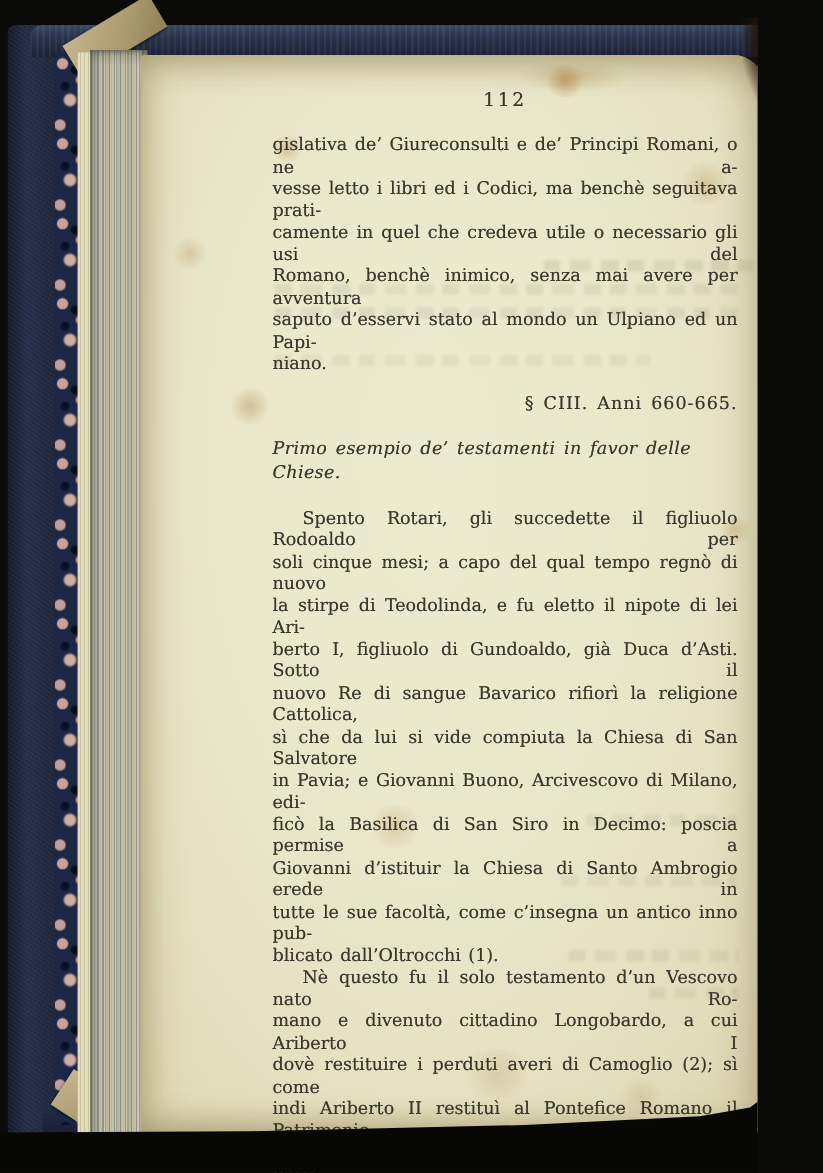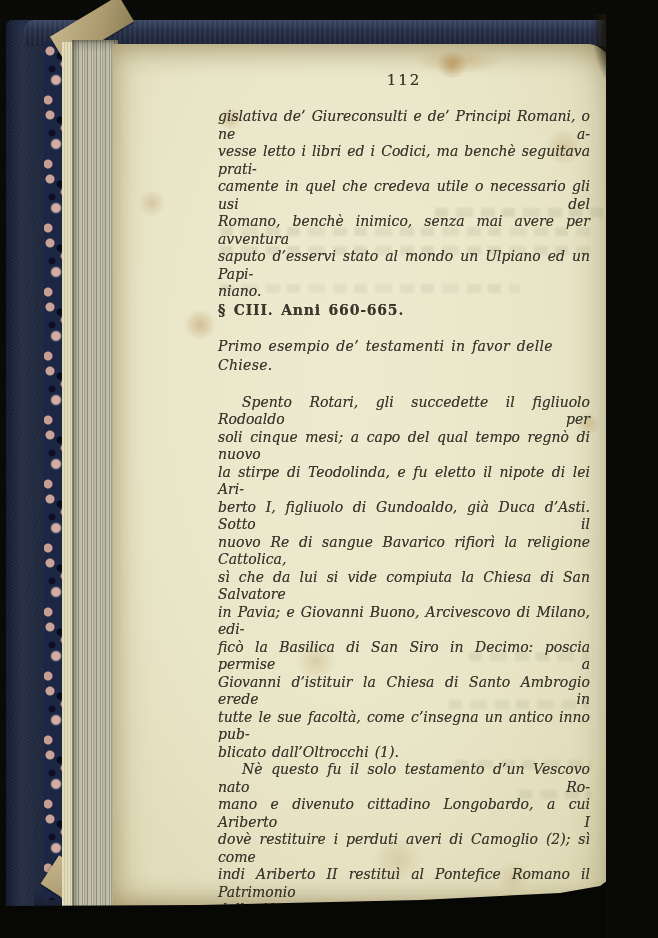--- a/index.html
+++ b/index.html
@@ -71,26 +71,26 @@
   
   .ghost{position:absolute;height:9px;filter:blur(1.1px);opacity:.5;pointer-events:none;
     background:repeating-linear-gradient(90deg, rgba(105,118,88,.30) 0 13px, transparent 13px 21px,
                rgba(105,118,88,.24) 21px 38px, transparent 38px 46px, rgba(105,118,88,.28) 46px 60px, transparent 60px 67px);}
 
   
   .text-col{position:absolute;left:105px;top:0;width:372px;color:#39362c;
     text-shadow:0 0 .5px rgba(57,54,44,.65);}
   .pagenum{margin-top:27px;text-align:center;font-size:15px;line-height:19px;letter-spacing:2px;}
   .para{font-size:14px;line-height:17.5px;word-spacing:1.5px;}
-  .para .tline{text-align:justify;text-align-last:justify;font-style:italic;}
+  .para .tline{text-align:justify;text-align-last:justify;}
   .para .tline:last-child{text-align-last:left;}
   .para.indent-first .tline:first-child{text-indent:24px;}
   .p1{margin-top:18px;}
   .p2{margin-top:19px;}
-  .heading{text-align:left;font-size:14px;line-height:19px;letter-spacing:.8px;word-spacing:2px;font-weight:bold;}
+  .heading{margin-top:13px;text-align:right;font-size:14px;line-height:19px;letter-spacing:.8px;word-spacing:2px;}
   .subtitle{margin-top:17px;font-size:14px;line-height:19px;font-style:italic;
             letter-spacing:.3px;word-spacing:2px;}
 
   
   .bottom-black{position:absolute;left:0;top:850px;width:658px;height:88px;background:#070706;
     clip-path:polygon(0 56px,200px 55px,420px 50px,560px 43px,600px 36px,616px 24px,634px 32px,646px 20px,658px 12px,658px 88px,0 88px);}
 </style>
 </head>
 <body>
 

